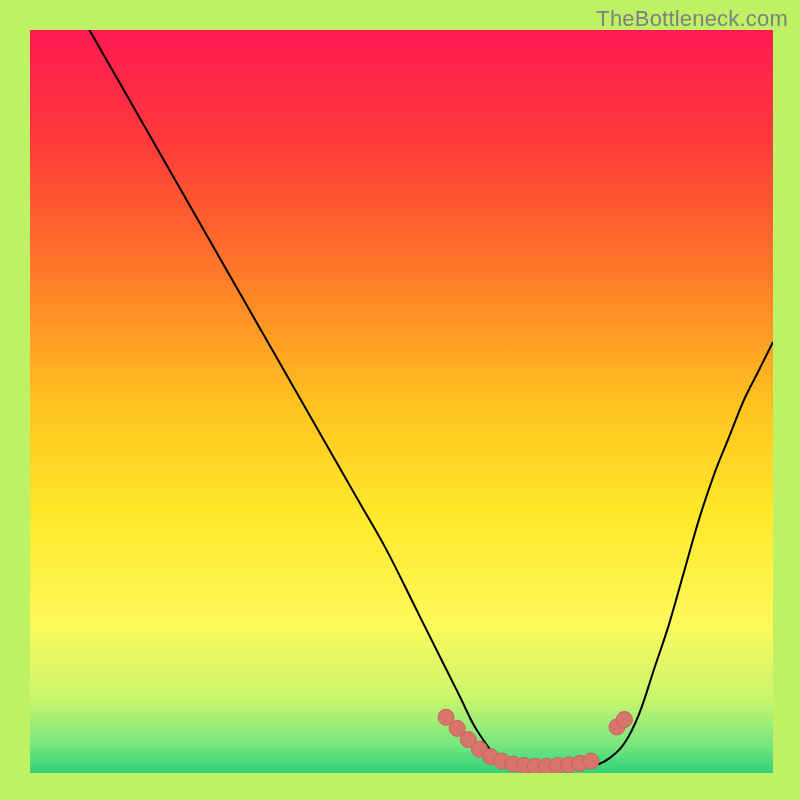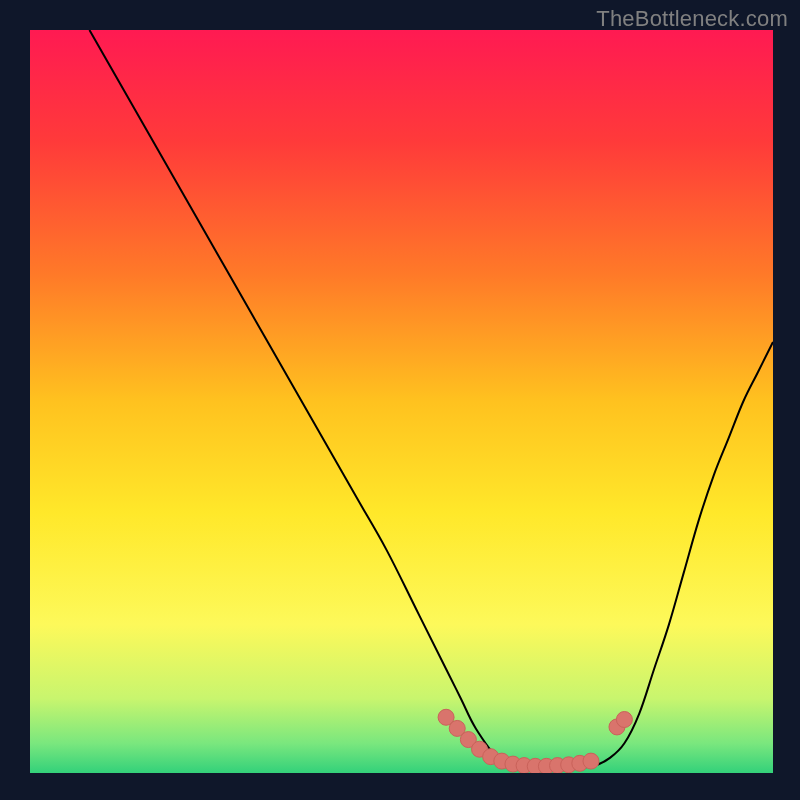--- a/index.html
+++ b/index.html
@@ -8,21 +8,21 @@
     width: 800px;
     height: 800px;
     background: #000;
     overflow: hidden;
     font-family: Arial, Helvetica, sans-serif;
   }
   .frame {
     position: relative;
     width: 800px;
     height: 800px;
-    background: #0f172a;
+    background: #bef264;
   }
   .watermark {
     position: absolute;
     top: 6px;
     right: 12px;
     color: #808080;
     font-size: 22px;
     letter-spacing: 0.2px;
     z-index: 30;
   }

